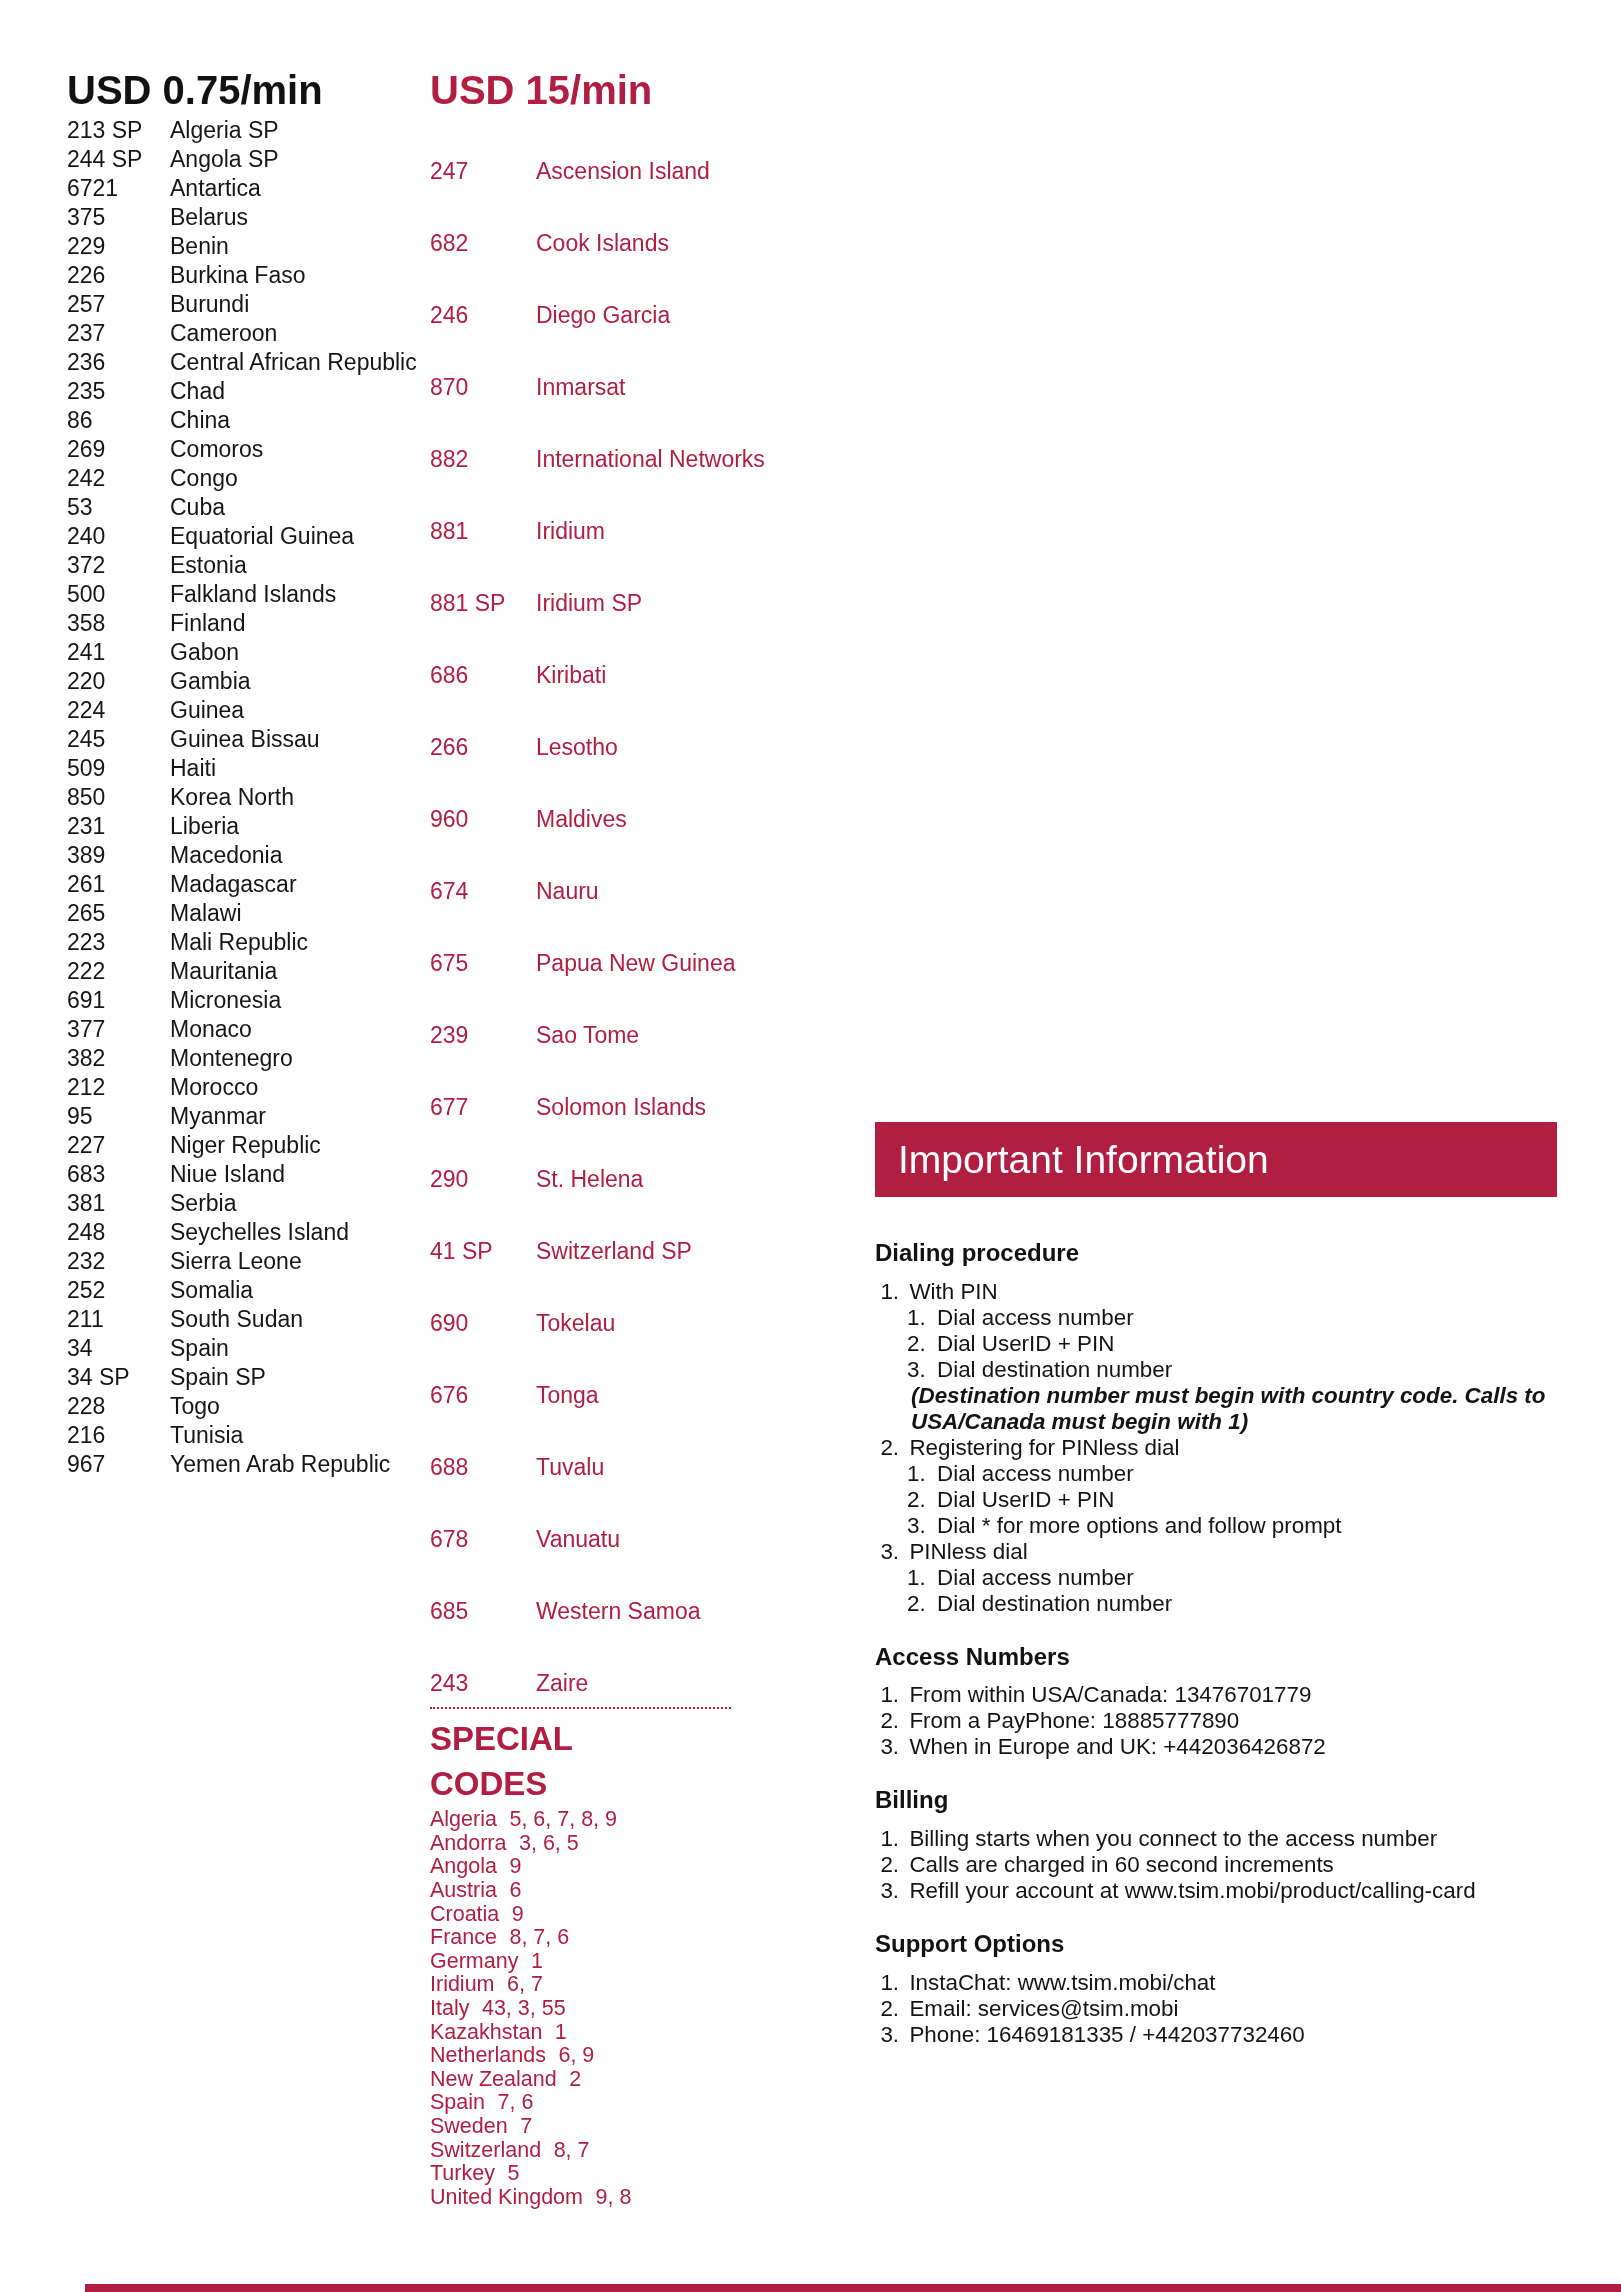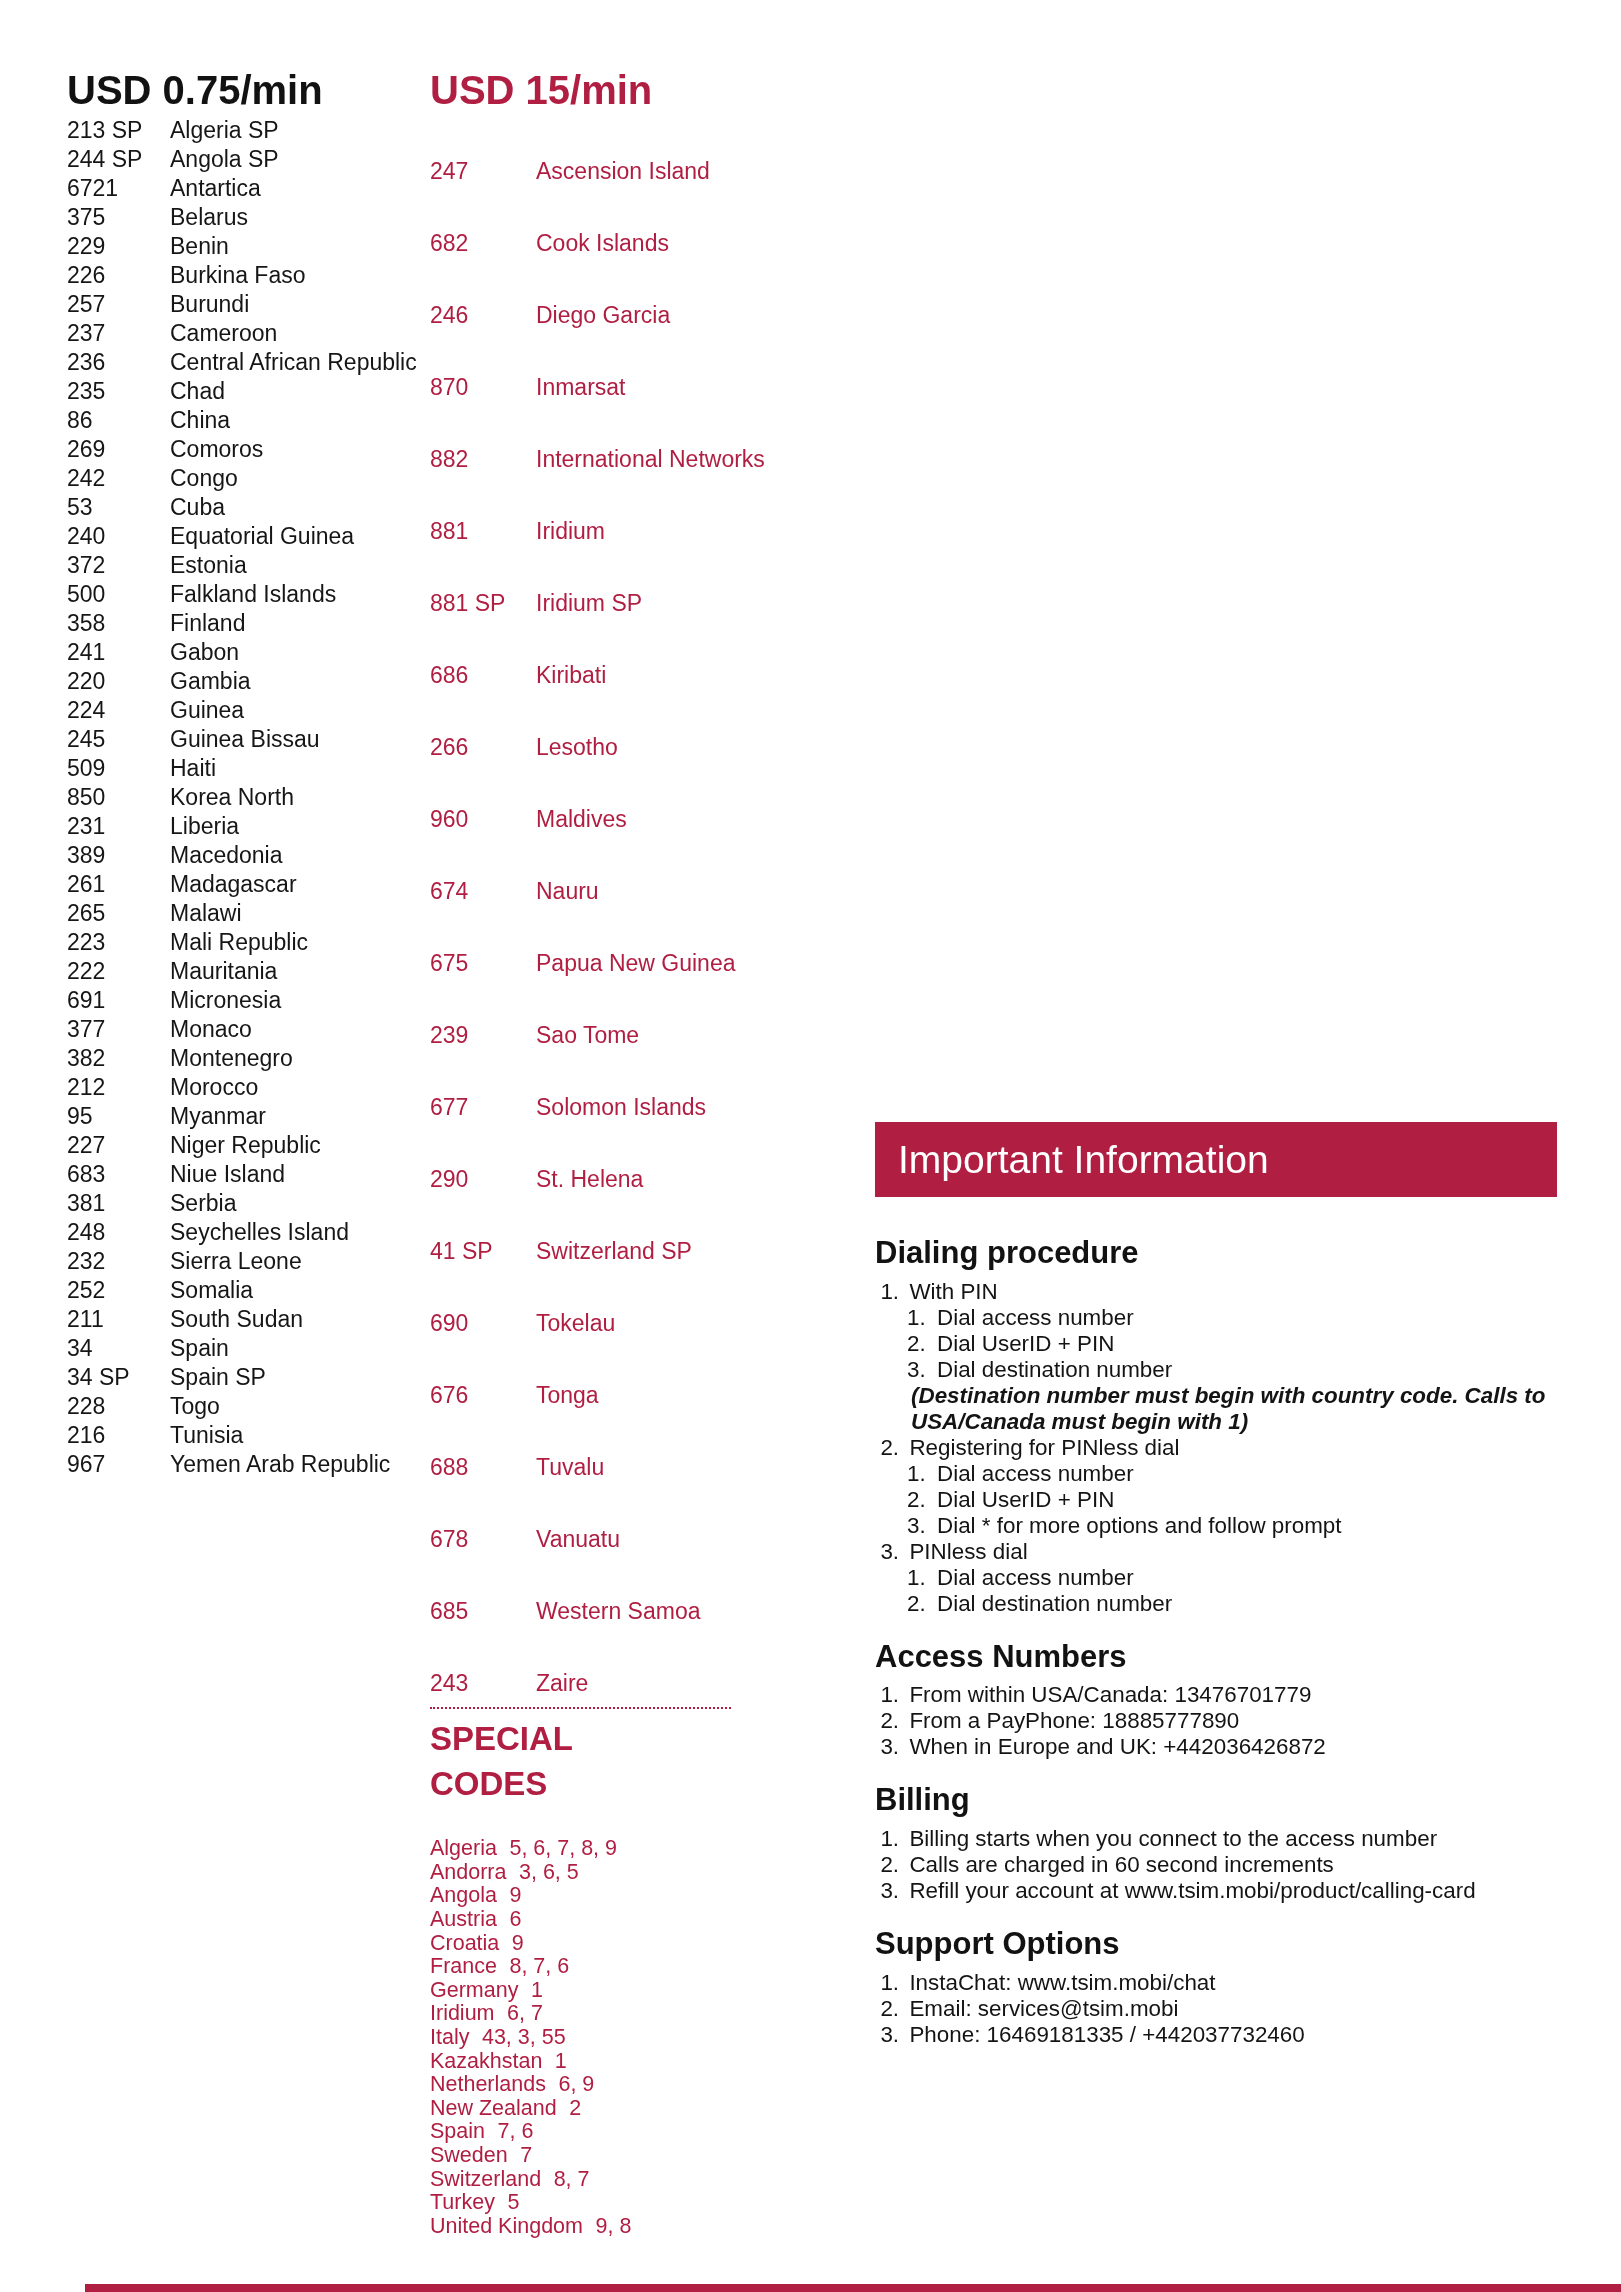--- a/index.html
+++ b/index.html
@@ -18,28 +18,28 @@
   .rate-rows{margin-top:1.8px;}
   .rate-row{display:flex;height:29px;line-height:29px;font-size:23px;}
   .col-left .rate-row{color:#161616;}
   .col-mid .rate-row{color:var(--accent);margin-top:43px;}
   .rate-code{flex:0 0 103px;}
   .col-mid .rate-code{flex:0 0 106px;}
 
   
   .dotted-divider{margin-top:9px;width:301px;border-top:2.7px dotted var(--accent);height:0;}
   .special-title{margin:7.2px 0 0 0;width:206px;font-size:33px;line-height:45px;font-weight:700;color:var(--accent);}
-  .special-rows{margin-top:31px;}
+  .special-rows{margin-top:2px;}
   .special-row{font-size:21.5px;line-height:23.6px;color:var(--accent);display:flex;}
   .special-codes-vals{margin-left:12.5px;}
 
   
   .col-right{position:absolute;left:875px;top:1122px;width:682px;}
   .banner{background:var(--accent);height:75px;line-height:75px;padding-left:23px;color:#ffffff;font-size:39px;font-weight:400;}
-  .section-heading{font-size:31px;line-height:30px;font-weight:700;color:#121212;margin:25px 0 10.7px 0;}
+  .section-heading{font-size:24px;line-height:30px;font-weight:700;color:#121212;margin:25px 0 10.7px 0;}
   .section-heading.first{margin-top:41px;}
   .info-line{display:flex;font-size:22.4px;line-height:26px;color:#141414;}
   .info-line .marker{flex:0 0 29px;}
   .info-line.lvl1{padding-left:5.4px;}
   .info-line.lvl2{padding-left:32px;}
   .info-line.lvl2 .marker{flex:0 0 30px;}
   .info-line.note{padding-left:36px;font-style:italic;font-weight:bold;}
 
   .bottom-bar{position:absolute;left:85px;right:0;bottom:0;height:9px;background:var(--accent);}
 </style>

